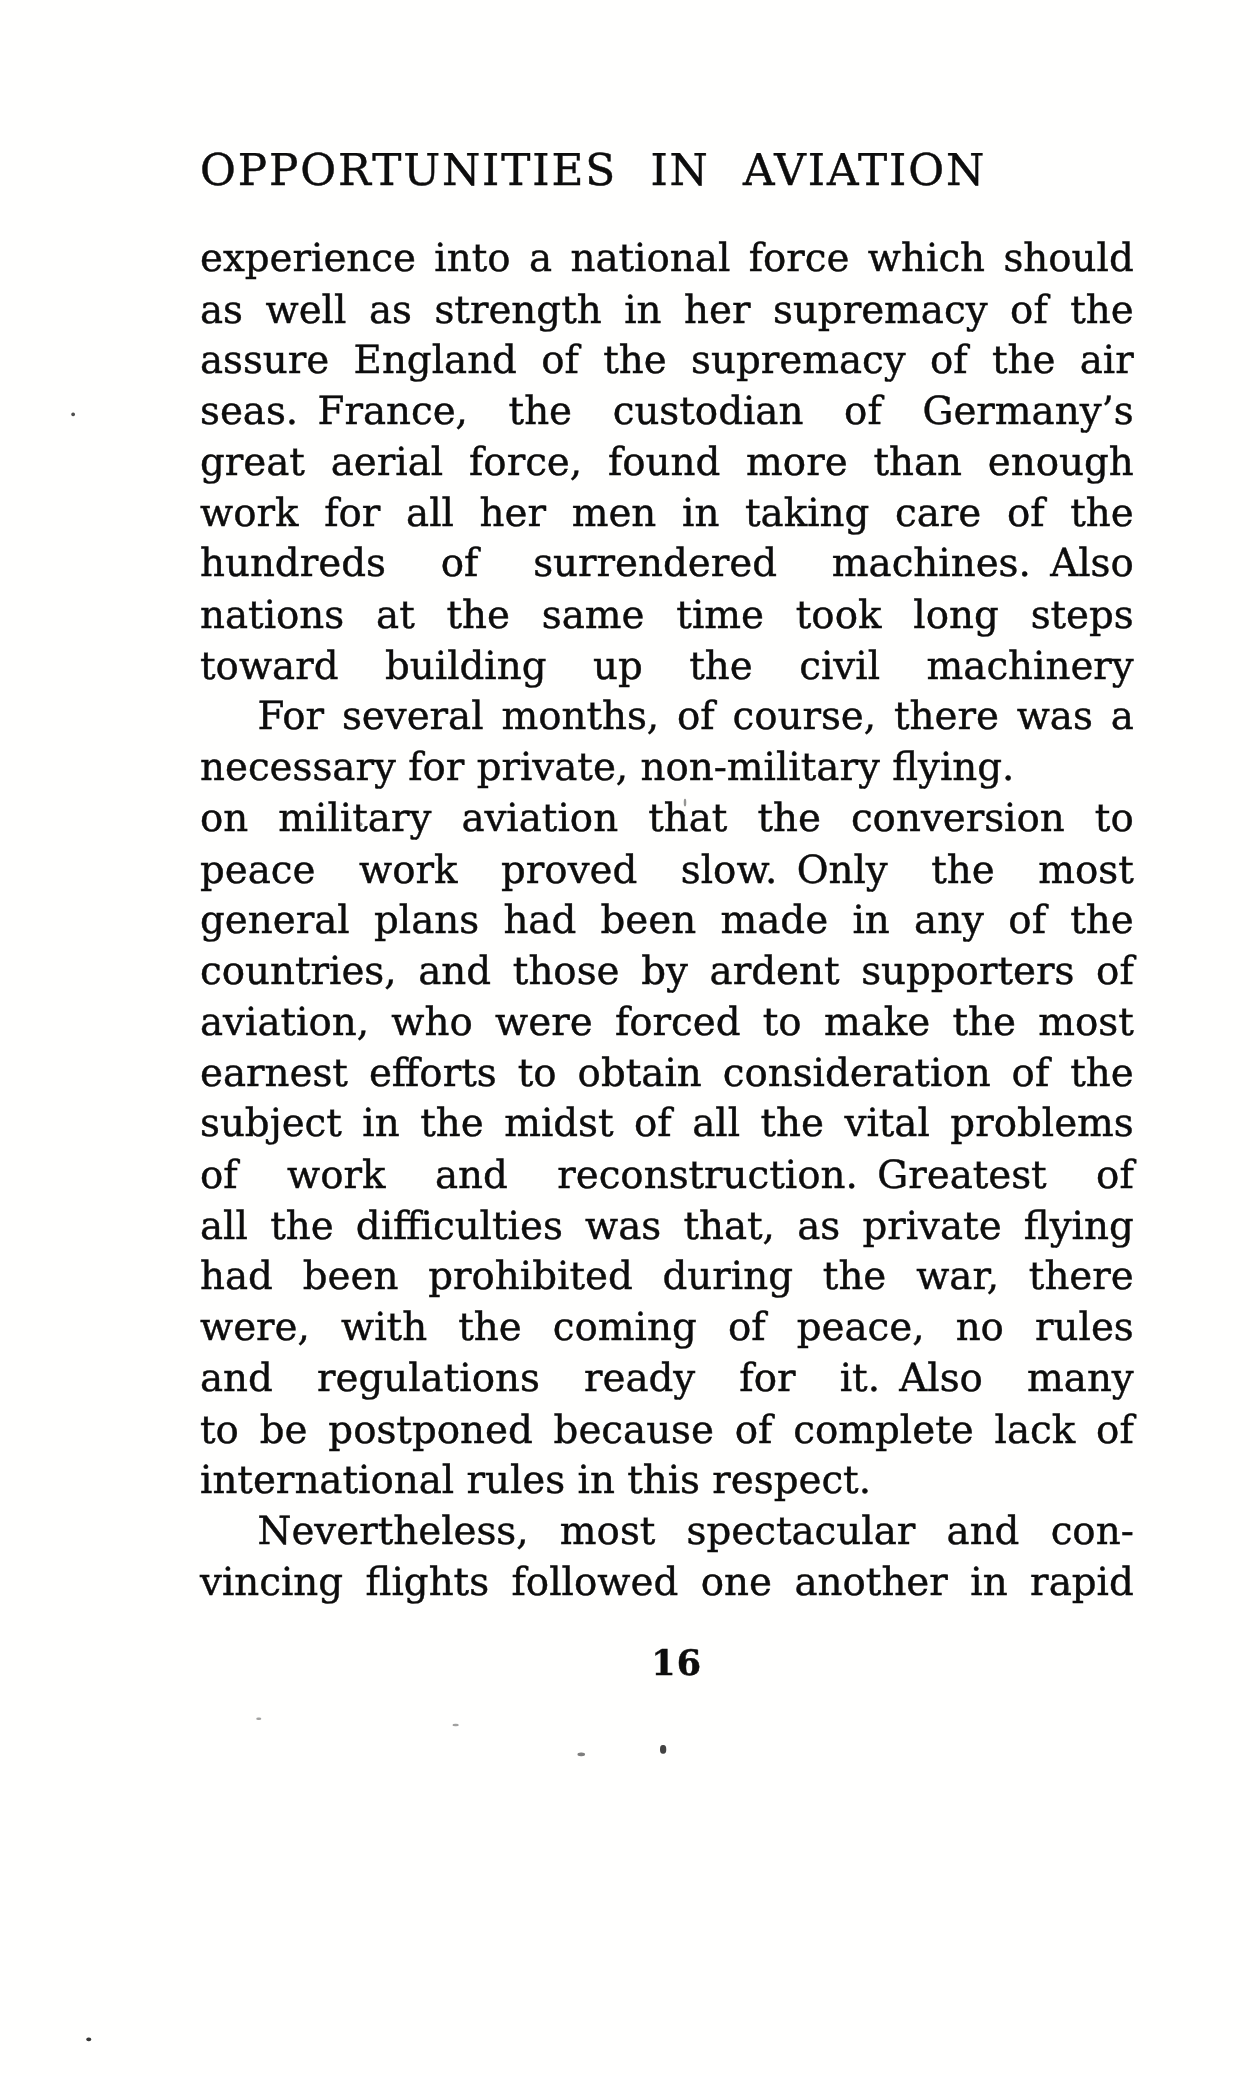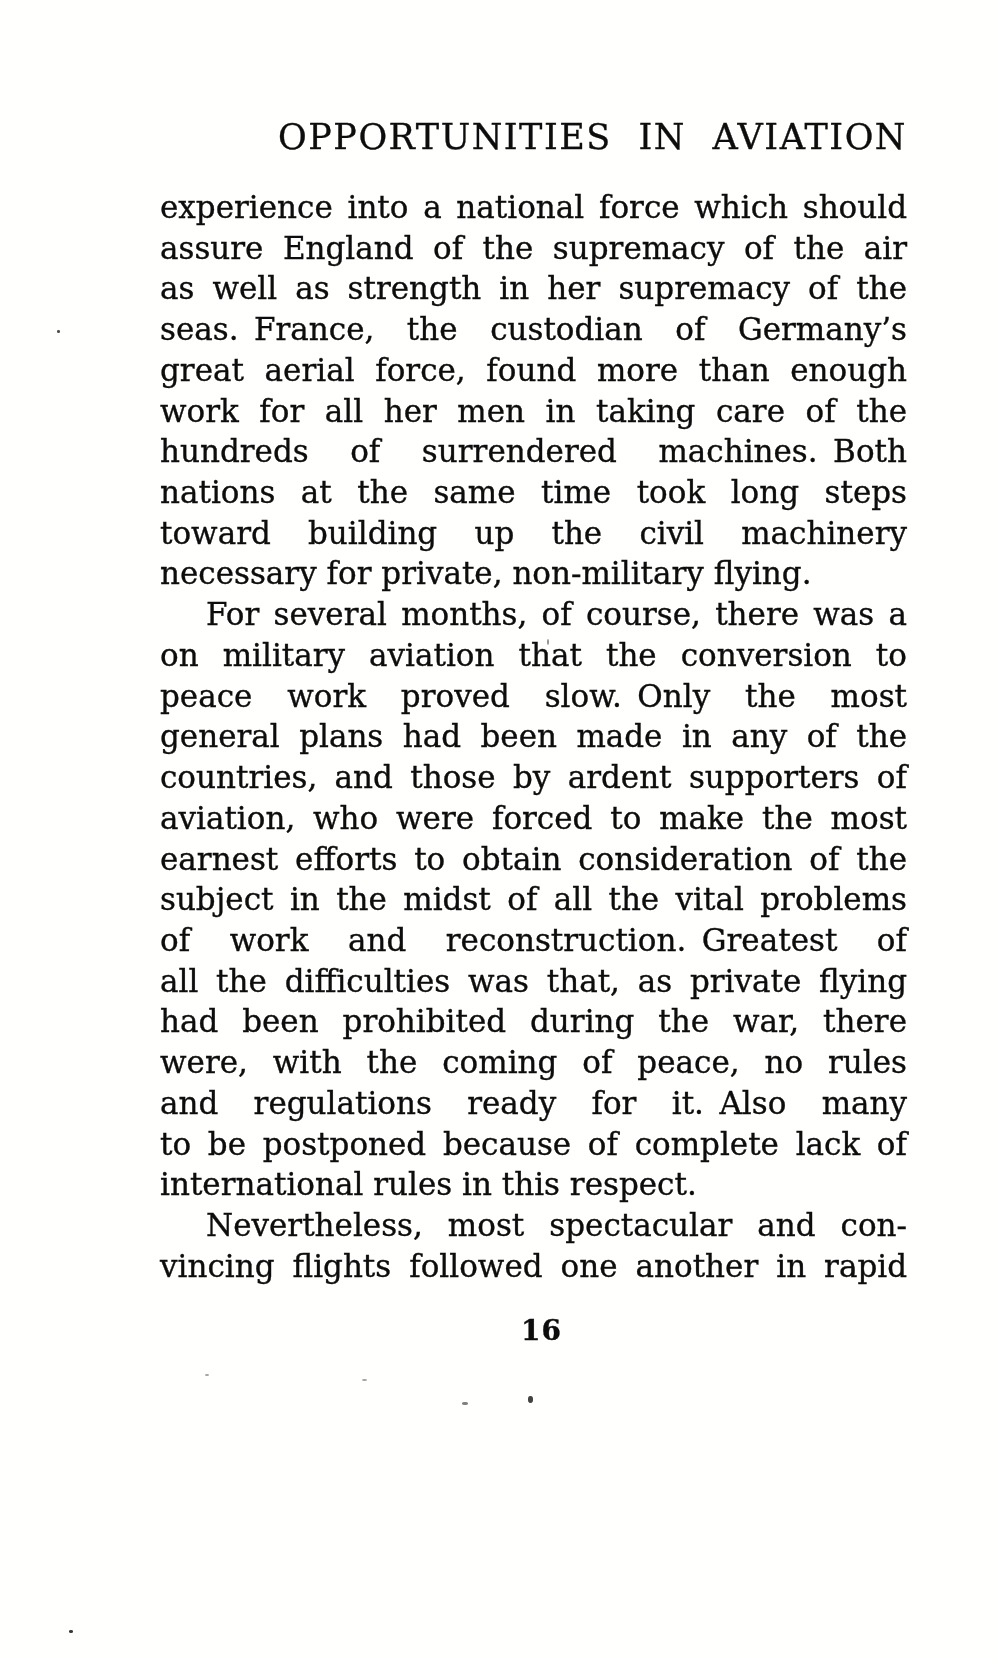--- a/index.html
+++ b/index.html
@@ -12,21 +12,21 @@
     position: relative;
     width: 1000px; height: 1661px;
     background: #fffffe;
     color: #0d0d0d;
     font-family: "DejaVu Serif", "Liberation Serif", serif;
     -webkit-text-stroke: 0.35px #0d0d0d;
   }
   .running-head {
     position: absolute;
     top: 117px; left: 160px; width: 747px;
-    text-align: right;
+    text-align: left;
     font-size: 35px;
     letter-spacing: 1.5px;
     word-spacing: 14px;
     white-space: nowrap;
   }
   .body-text {
     position: absolute;
     top: 187px; left: 160px; width: 747px;
     font-size: 31px;
     line-height: 40.72px;
@@ -53,30 +53,30 @@
   }
 </style>
 </head>
 <body>
 
 <div class="page">
   <div class="running-head">OPPORTUNITIES IN AVIATION</div>
 
   <div class="body-text">
       <div class="line">experience into a national force which should</div>
+      <div class="line">as well as strength in her supremacy of the</div>
       <div class="line">assure England of the supremacy of the air</div>
-      <div class="line">as well as strength in her supremacy of the</div>
       <div class="line">seas. France, the custodian of Germany’s</div>
       <div class="line">great aerial force, found more than enough</div>
       <div class="line">work for all her men in taking care of the</div>
-      <div class="line">hundreds of surrendered machines. Both</div>
+      <div class="line">hundreds of surrendered machines. Also</div>
       <div class="line">nations at the same time took long steps</div>
       <div class="line">toward building up the civil machinery</div>
+      <div class="line indent">For several months, of course, there was a</div>
       <div class="line no-justify">necessary for private, non-military flying.</div>
-      <div class="line indent">For several months, of course, there was a</div>
       <div class="line">on military aviation that the conversion to</div>
       <div class="line">peace work proved slow. Only the most</div>
       <div class="line">general plans had been made in any of the</div>
       <div class="line">countries, and those by ardent supporters of</div>
       <div class="line">aviation, who were forced to make the most</div>
       <div class="line">earnest efforts to obtain consideration of the</div>
       <div class="line">subject in the midst of all the vital problems</div>
       <div class="line">of work and reconstruction. Greatest of</div>
       <div class="line">all the difficulties was that, as private flying</div>
       <div class="line">had been prohibited during the war, there</div>

